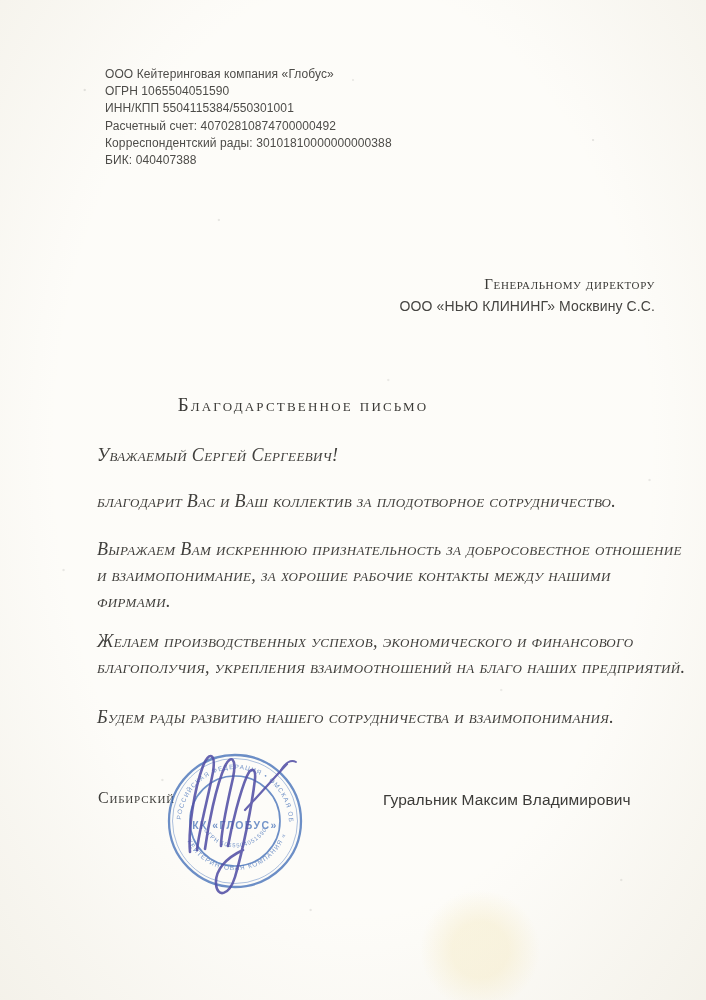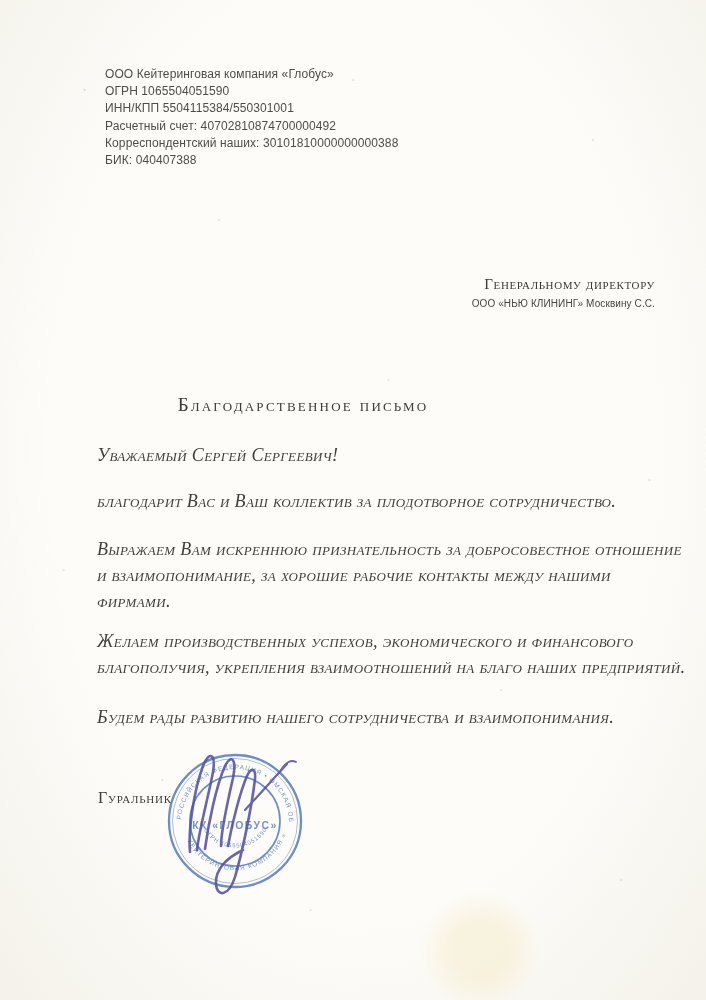--- a/index.html
+++ b/index.html
@@ -33,21 +33,21 @@
   .addressee{
     position:absolute;right:51px;top:276px;text-align:right;color:#3f3e3b;
   }
   .addressee-line1{
     font-family:"Liberation Serif", serif;
     font-variant:small-caps;
     font-size:15px;letter-spacing:.6px;color:#3b3a37;
     margin-bottom:5px;white-space:nowrap;
   }
   .addressee-line2{
-    font-size:10px;color:#454441;letter-spacing:.1px;white-space:nowrap;
+    font-size:14px;color:#454441;letter-spacing:.1px;white-space:nowrap;
   }
   .letter-title{
     position:absolute;left:0;top:394px;width:606px;text-align:center;
     font-family:"Liberation Serif", serif;
     font-variant:small-caps;
     font-size:19px;letter-spacing:2.2px;color:#3b3a37;
   }
   .body-text{
     position:absolute;left:97px;top:442px;width:600px;
     font-family:"Liberation Serif", serif;
@@ -88,21 +88,21 @@
 </head>
 <body>
 
 <div class="page">
 
   <div class="letterhead" id="letterhead">
       <div>ООО Кейтеринговая компания «Глобус»</div>
       <div>ОГРН 1065504051590</div>
       <div>ИНН/КПП 5504115384/550301001</div>
       <div>Расчетный счет: 40702810874700000492</div>
-      <div>Корреспондентский наших: 30101810000000000388</div>
+      <div>Корреспондентский рады: 30101810000000000388</div>
       <div>БИК: 040407388</div>
     </div>
 
   <div class="addressee">
     <div class="addressee-line1">Генеральному директору</div>
     <div class="addressee-line2">ООО «НЬЮ КЛИНИНГ» Москвину С.С.</div>
   </div>
 
   <div class="letter-title">Благодарственное письмо</div>
 
@@ -120,21 +120,22 @@
       </div>
       <div class="para" style="margin-bottom: 24px;">
         <span class="line">Желаем производственных успехов, экономического и финансового</span>
         <span class="line">благополучия, укрепления взаимоотношений на благо наших предприятий.</span>
       </div>
       <div class="para" style="margin-bottom: 0px;">
         <span class="line">Будем рады развитию нашего сотрудничества и взаимопонимания.</span>
       </div>
     </div>
 
-  <div class="sig-label">Гуральник</div>
+  <div class="sig-label">Сибирский</div>
+  <div class="sig-name">Гуральник Максим Владимирович</div>
 
   <svg class="stamp-svg" width="180" height="175" viewBox="150 735 180 175">
 
     <g stroke="#4c76bb" fill="none" opacity="0.82">
       <circle cx="235" cy="821" r="66" stroke-width="2.3"></circle>
       <circle cx="235" cy="821" r="62.5" stroke-width="0.8" opacity="0.7"></circle>
       <circle cx="235" cy="821" r="45" stroke-width="1.7"></circle>
     </g>
 
     <defs>

